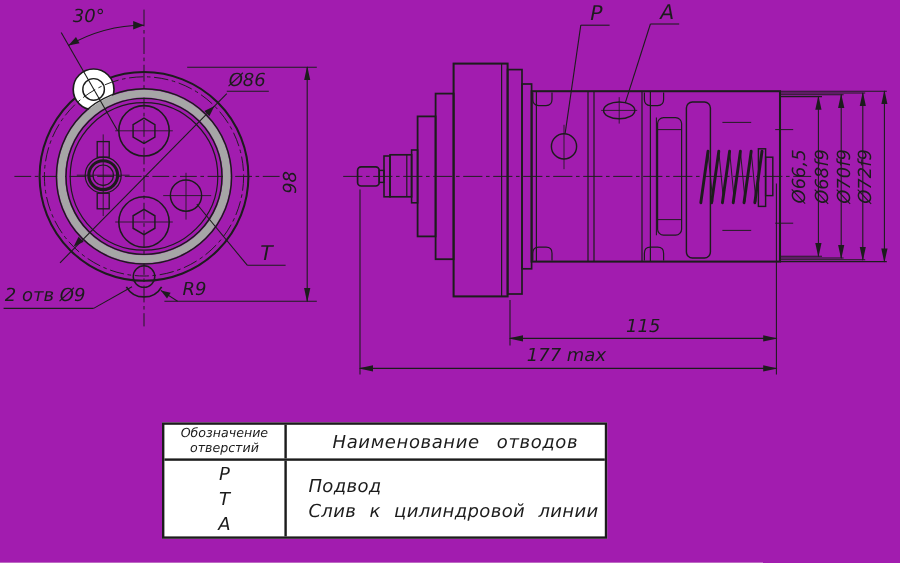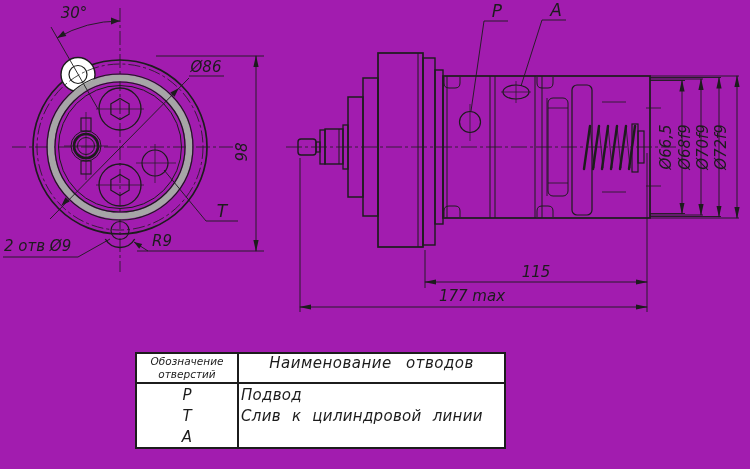--- a/index.html
+++ b/index.html
@@ -9,21 +9,21 @@
   .dtxt{font-family:"DejaVu Sans",sans-serif;font-style:italic;font-size:15px;fill:#1c1c1c;}
   .dtxt-big{font-family:"DejaVu Sans",sans-serif;font-style:italic;font-size:17px;fill:#1c1c1c;}
   
   .ports-table{position:absolute;left:135px;top:352px;width:367px;height:93px;
     border:2px solid #1c1c1c;display:flex;flex-direction:column;background:#fff;
     color:#1c1c1c;font-style:italic;}
   .pt-head{display:flex;border-bottom:2px solid #1c1c1c;height:30px;}
   .pt-body{display:flex;flex:1;}
   .pt-c1{width:100px;border-right:2px solid #1c1c1c;display:flex;flex-direction:column;
     align-items:center;justify-content:center;}
-  .pt-c2{flex:1;display:flex;flex-direction:column;justify-content:flex-start;}
+  .pt-c2{flex:1;display:flex;flex-direction:column;justify-content:center;margin-left:16px;}
   .pt-head .pt-c2{align-items:center;}
   .pt-h1{font-size:10.5px;line-height:1.2;text-align:center;}
   .pt-h2{font-size:15px;letter-spacing:.5px;word-spacing:9px;}
   .pt-sym{font-size:15px;height:21px;display:flex;align-items:center;justify-content:center;}
   .pt-name{font-size:15px;height:21px;display:flex;align-items:center;padding-left:2px;
     letter-spacing:.3px;word-spacing:6px;}
 </style>
 </head>
 <body>
 

